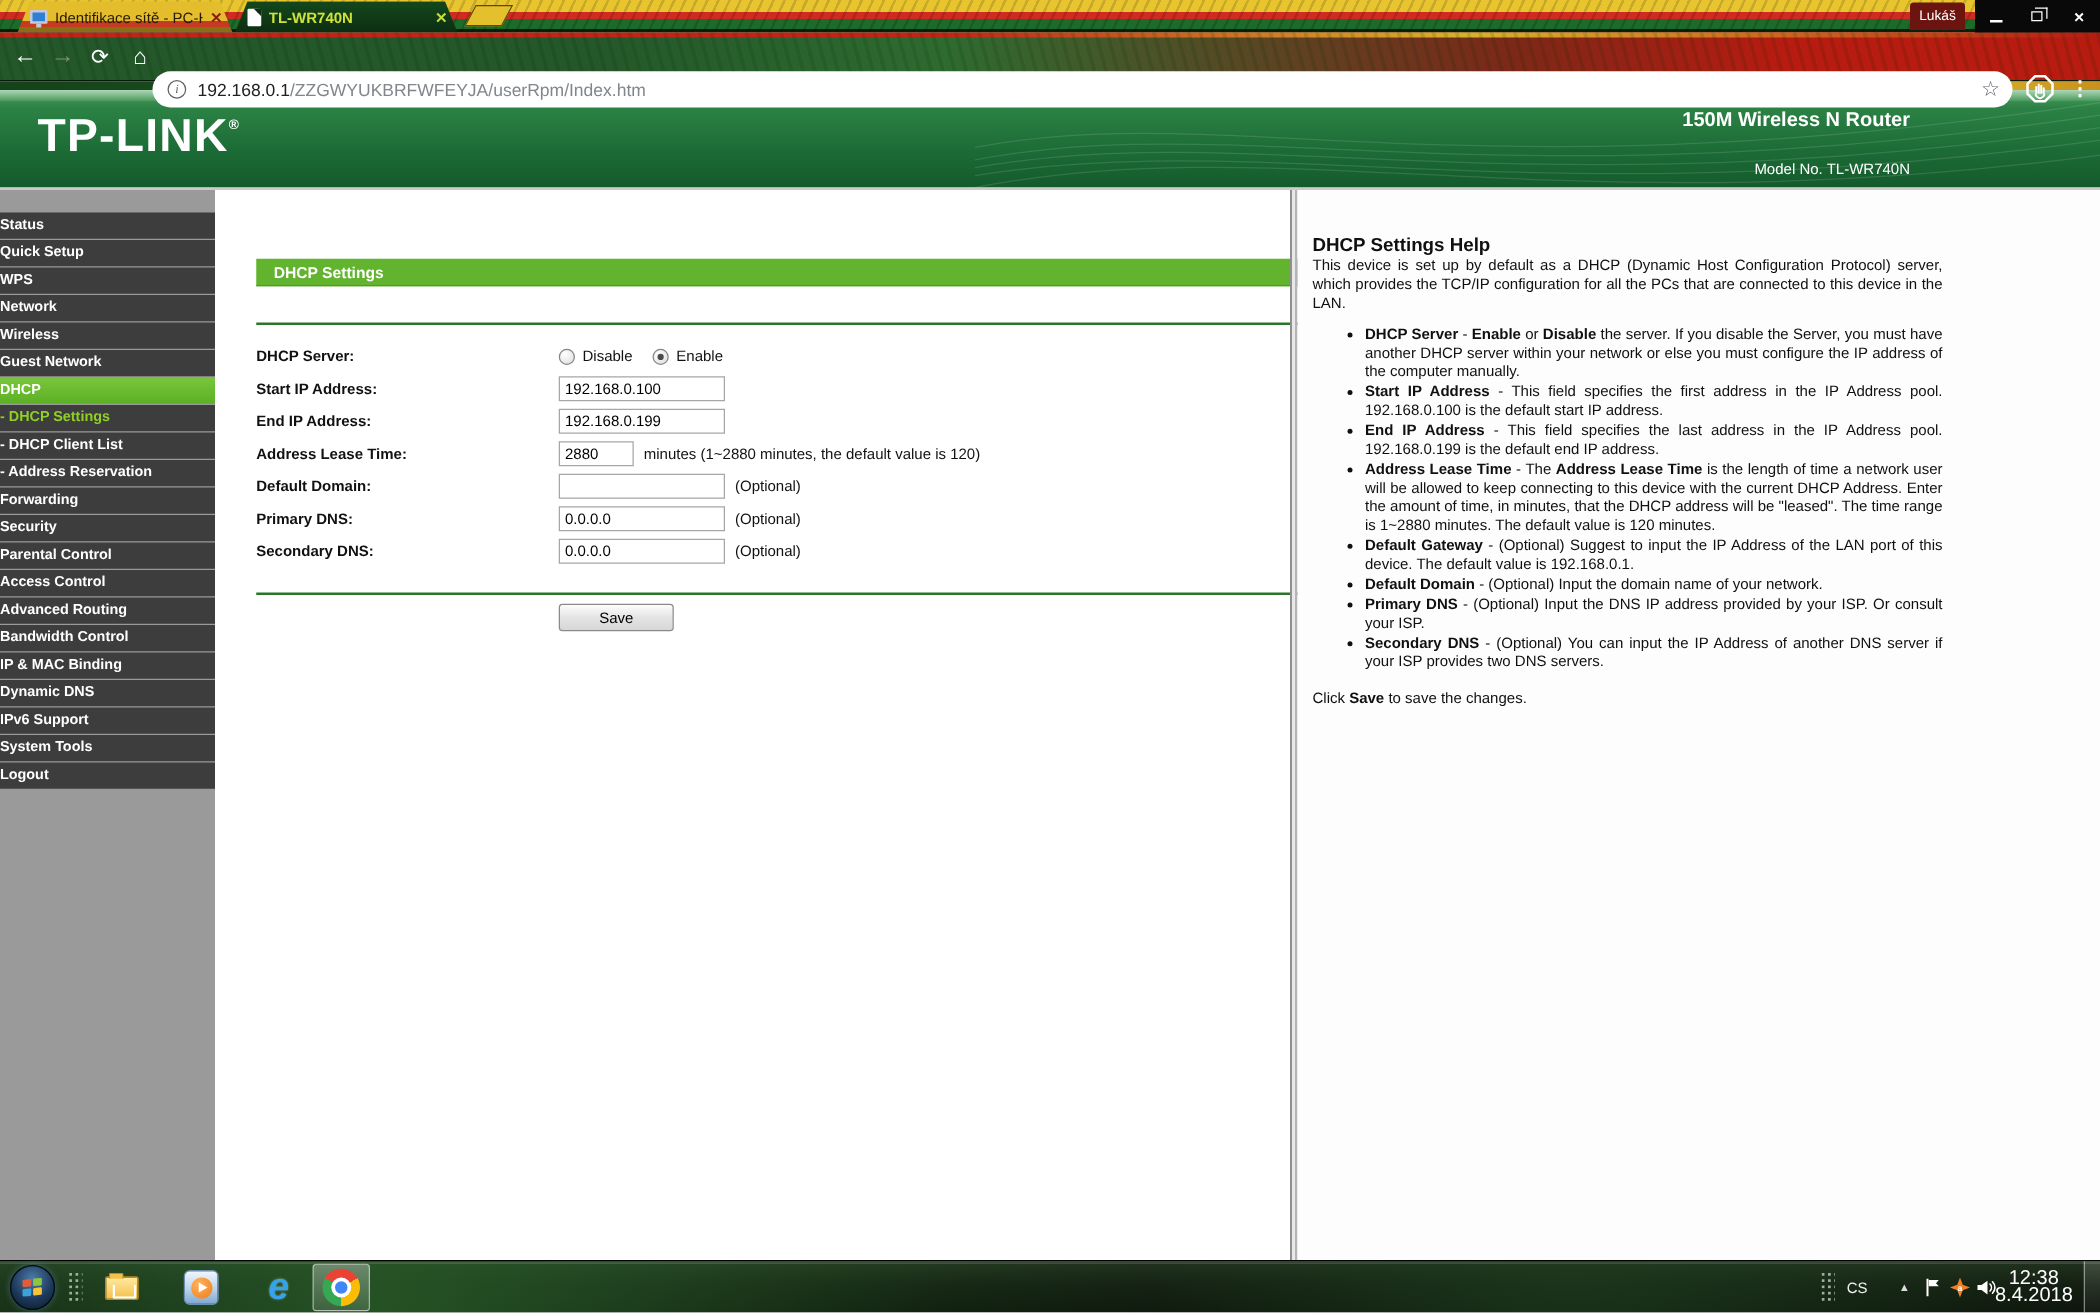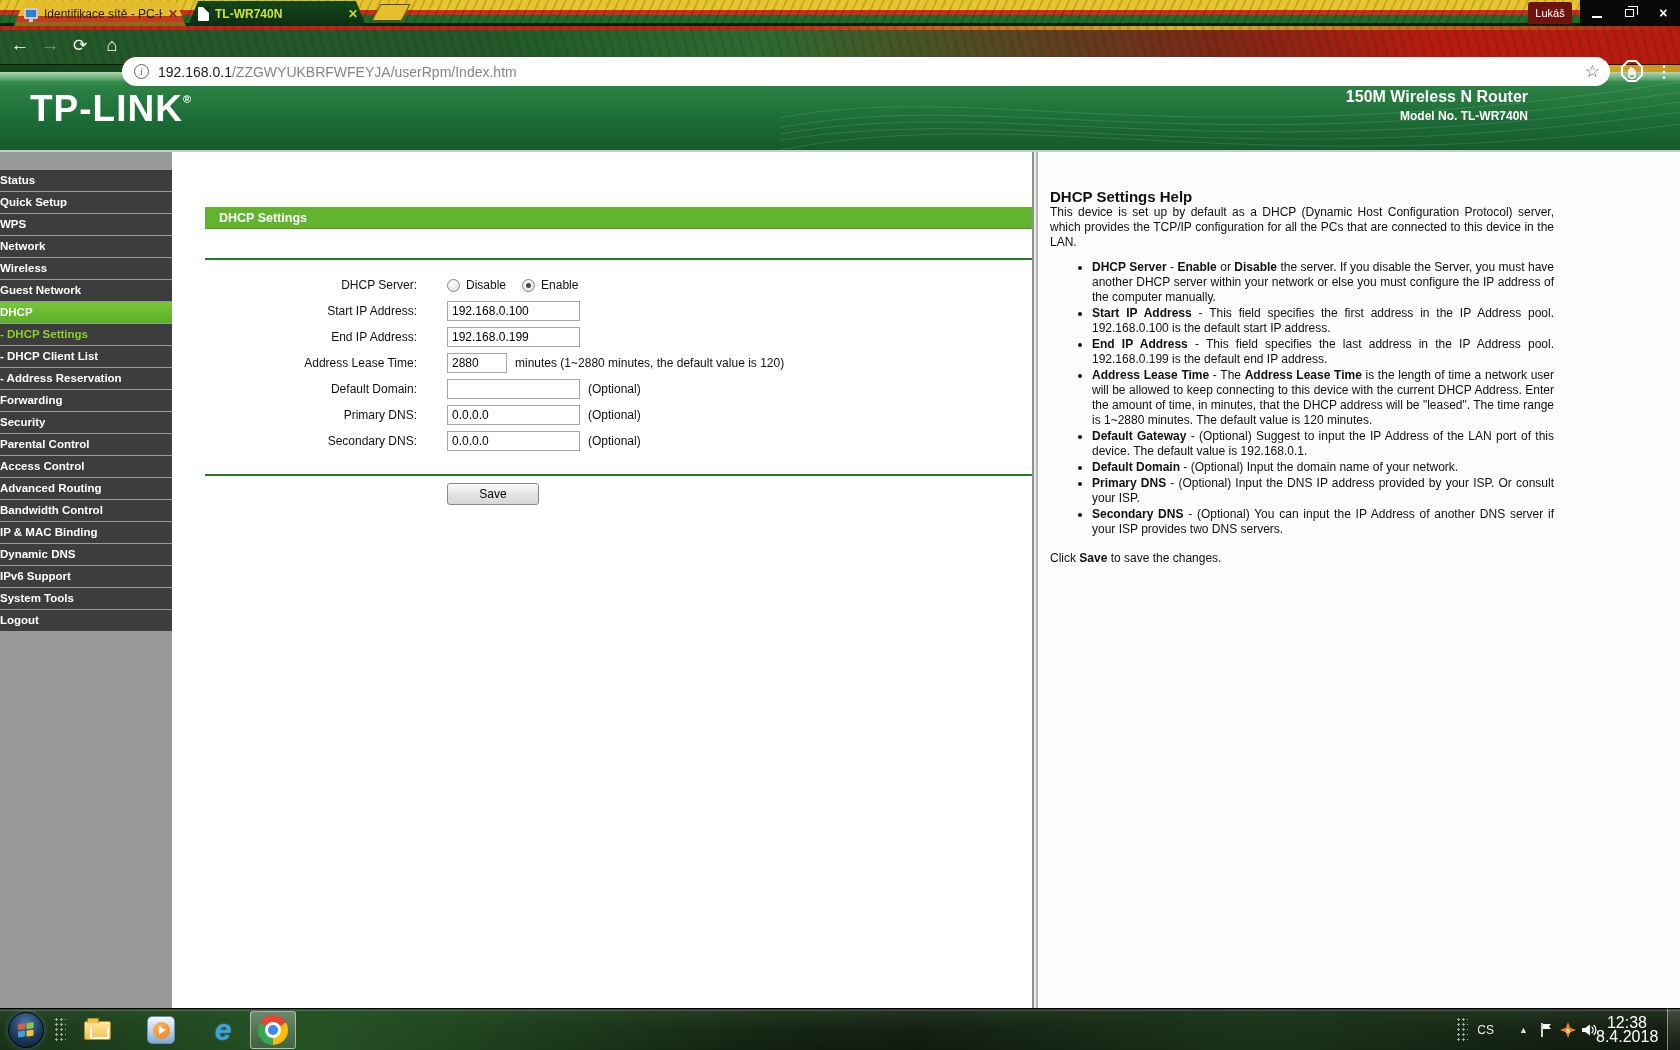--- a/index.html
+++ b/index.html
@@ -63,38 +63,38 @@
   
   .site-header { position:absolute; left:0; top:72px; width:1680px; height:78px; overflow:hidden;
     background:linear-gradient(180deg,#4aa35c 0,#2c8245 18%,#1e6f38 55%,#145a2b 100%); }
   .site-header::before { content:""; position:absolute; left:0; top:0; width:100%; height:9px;
     background:linear-gradient(180deg,rgba(255,255,255,.55),rgba(255,255,255,.08)); }
   .mesh { position:absolute; right:0; top:0; height:78px; }
   .logo { position:absolute; left:30px; top:16px; color:#fff; font-size:37px; font-weight:bold; letter-spacing:1px; }
   .logo sup { font-size:11px; vertical-align:18px; }
   .hdr-right { position:absolute; right:152px; top:16px; text-align:right; color:#fff; }
   .hdr-product { font-size:16px; font-weight:bold; }
-  .hdr-model { font-size:12px; font-weight:bold; margin-top:3px; }
+  .hdr-model { font-size:12px; font-weight:normal; margin-top:22px; }
   .hdr-line { position:absolute; left:0; top:150px; width:1680px; height:2px; background:#cbcbcb; }
 
   
   .content { position:absolute; left:0; top:152px; width:1680px; height:856px; background:#fff; }
   .sidebar { position:absolute; left:0; top:0; width:172px; height:100%; background:#9a9a9a; padding-top:18px; }
   .side-item { height:21px; line-height:21px; margin-bottom:1px; background:#3d3d3d; color:#fff;
     font-size:11.5px; font-weight:bold; cursor:pointer; white-space:nowrap; }
   .side-item.active { background:linear-gradient(180deg,#79c63b,#5cb026); }
   .side-item.current { color:#8fd024; }
 
   .main { position:absolute; left:172px; top:0; width:900px; height:100%; background:#fff; padding:55px 32px 0 33px; }
   .title-bar { height:22px; line-height:22px; background:#62b42e; border-bottom:1px solid #4f9b22;
     color:#fff; font-weight:bold; font-size:12.5px; padding-left:14px; }
   .rule { height:2px; background:#2a772a; margin-top:29px; }
   .formarea { margin-top:12px; }
   .frow { height:26px; display:flex; align-items:center; font-size:12px; }
-  .flabel { width:212px; text-align:right; font-weight:normal; margin-right:30px; flex:0 0 auto; }
+  .flabel { width:212px; text-align:left; font-weight:bold; margin-right:30px; flex:0 0 auto; }
   .finput { width:133px; height:20px; border:1px solid #a6a6a6; font-size:12px; padding:0 4px;
     font-family:"Liberation Sans",sans-serif; background:#fff; }
   .finput.narrow { width:60px; }
   .fsuffix { margin-left:8px; }
   .radio-opt { display:flex; align-items:center; margin-right:16px; cursor:pointer; }
   .radio { width:13px; height:13px; border-radius:50%; border:1px solid #858585;
     background:radial-gradient(circle at 35% 30%,#fff,#dcdcdc); margin-right:6px; position:relative; flex:0 0 auto; }
   .radio.checked::after { content:""; position:absolute; left:3px; top:3px; width:5px; height:5px; border-radius:50%; background:#4a4a4a; }
   .save-row { margin-top:7px; }
   .save-btn { margin-left:242px; width:92px; height:22px; border:1px solid #8a8a8a; border-radius:3px;

